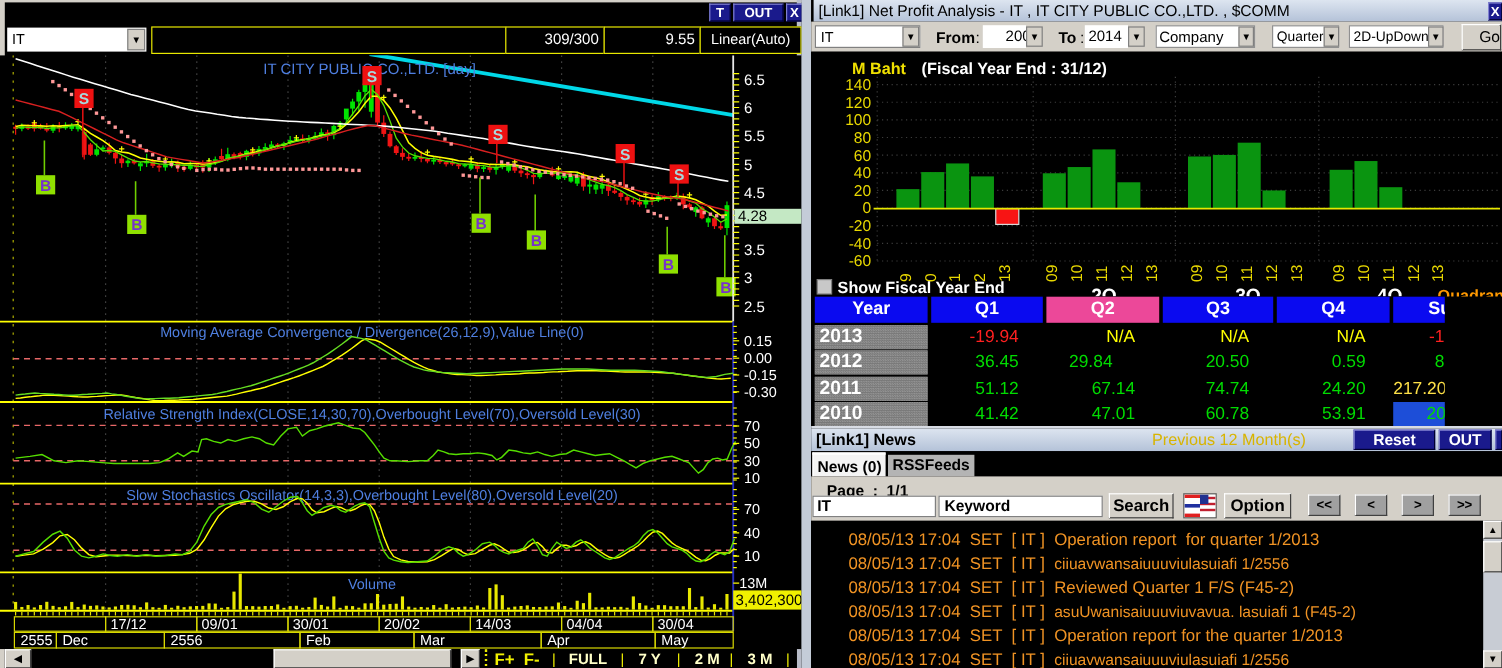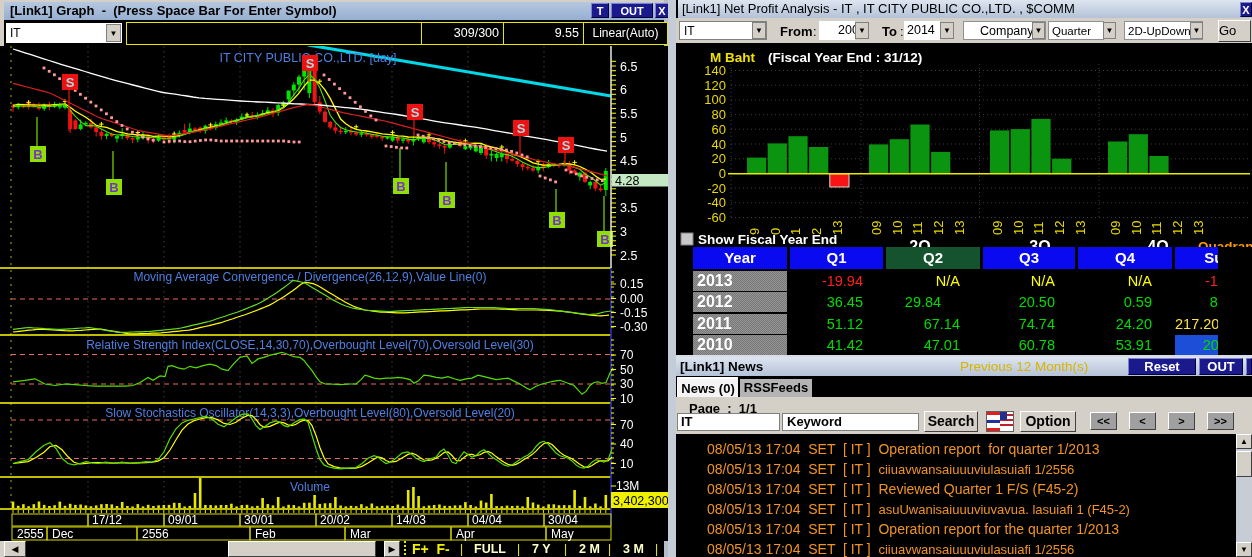--- a/index.html
+++ b/index.html
@@ -4,21 +4,20 @@
 body{width:1252px;height:557px;overflow:hidden;font-family:"Liberation Sans",sans-serif;background:#000;position:relative}
 .abs{position:absolute}
 .navy{background:#1a1a8c;color:#fff;font-weight:bold;text-align:center;border-top:1px solid #8080d0;border-left:1px solid #8080d0;border-right:1px solid #000030;border-bottom:1px solid #000030}
 .btn3{background:#d4d0c8;border-top:1px solid #fff;border-left:1px solid #fff;border-right:1px solid #404040;border-bottom:1px solid #404040}
 </style></head><body>
 
 <div class="abs" style="left:0;top:0;width:668px;height:557px;background:#000">
  <div class="abs" style="left:0;top:0;width:668px;height:2px;background:#d4d0c8"></div>
  <div class="abs" style="left:0;top:0;width:4px;height:557px;background:#d4d0c8"></div>
  <div class="abs" style="left:664px;top:0;width:4px;height:557px;background:#b8bcc8"></div>
- <div class="abs" style="left:4px;top:2px;width:660px;height:18px;background:linear-gradient(#b6c8e0,#96aed0);color:#000;font-weight:bold;font-size:13px;line-height:18px;padding-left:6px">[Link1] Graph&nbsp; - &nbsp;(Press Space Bar For Enter Symbol)</div>
  <div class="abs navy" style="left:591px;top:3px;width:18px;height:15px;font-size:11px;line-height:14px">T</div>
  <div class="abs navy" style="left:611px;top:3px;width:42px;height:15px;font-size:11px;line-height:14px">OUT</div>
  <div class="abs navy" style="left:655px;top:3px;width:14px;height:15px;font-size:11px;line-height:14px">X</div>
  <div class="abs" style="left:6px;top:23px;width:116px;height:20px;background:#fff;color:#000;font-size:12px;line-height:20px;padding-left:4px">IT</div>
  <div class="abs" style="left:106px;top:24px;width:15px;height:18px;background:#d4d0c8;border:1px solid #808080;font-size:8px;text-align:center;line-height:17px">▼</div>
  <div class="abs" style="left:126px;top:22px;width:296px;height:23px;background:#000;border:1px solid #e8e800"></div>
  <div class="abs" style="left:421px;top:22px;width:83px;height:23px;background:#000;border:1px solid #e8e800;color:#fff;font-size:12.5px;line-height:21px;text-align:right;padding-right:4px">309/300</div>
  <div class="abs" style="left:503px;top:22px;width:81px;height:23px;background:#000;border:1px solid #e8e800;color:#fff;font-size:12.5px;line-height:21px;text-align:right;padding-right:4px">9.55</div>
  <div class="abs" style="left:583px;top:22px;width:85px;height:23px;background:#000;border:1px solid #e8e800;color:#fff;font-size:12px;line-height:21px;text-align:center">Linear(Auto)</div>
  <svg width="668" height="495" style="position:absolute;left:0;top:46px">
@@ -856,27 +855,27 @@
  <div class="abs" style="left:3px;top:21px;width:88px;height:19px;background:#fff;border:1px solid #808080;color:#000;font-size:12px;line-height:18px;padding-left:4px">IT</div>
  <div class="abs" style="left:76px;top:22px;width:14px;height:17px;background:#d4d0c8;border:1px solid #808080;font-size:8px;text-align:center;line-height:16px">▼</div>
  <div class="abs" style="left:104px;top:22px;color:#000;font-weight:bold;font-size:13px;line-height:19px">From</div>
  <div class="abs" style="left:137px;top:22px;color:#000;font-size:13px;line-height:19px">:</div>
  <div class="abs" style="left:143px;top:21px;width:36px;height:19px;background:#fff;color:#000;font-size:12.5px;line-height:19px;padding-left:19px">2009</div>
  <div class="abs" style="left:179px;top:22px;width:14px;height:17px;background:#d4d0c8;border:1px solid #808080;font-size:8px;text-align:center;line-height:16px">▼</div>
  <div class="abs" style="left:206px;top:22px;color:#000;font-weight:bold;font-size:13px;line-height:19px">To</div>
  <div class="abs" style="left:224px;top:22px;color:#000;font-size:13px;line-height:19px">:</div>
  <div class="abs" style="left:228px;top:21px;width:36px;height:19px;background:#fff;color:#000;font-size:12.5px;line-height:19px;padding-left:3px">2014</div>
  <div class="abs" style="left:264px;top:22px;width:14px;height:17px;background:#d4d0c8;border:1px solid #808080;font-size:8px;text-align:center;line-height:16px">▼</div>
- <div class="abs" style="left:287px;top:21px;width:83px;height:19px;background:#fff;border:1px solid #909090;color:#000;font-size:12.5px;line-height:18px;padding-left:16px">Company</div>
+ <div class="abs" style="left:287px;top:21px;width:83px;height:19px;background:#fff;border:1px solid #909090;color:#000;font-size:12.5px;line-height:18px;padding-left:2px">Company</div>
  <div class="abs" style="left:356px;top:22px;width:13px;height:17px;background:#d4d0c8;border:1px solid #808080;font-size:8px;text-align:center;line-height:16px">▼</div>
- <div class="abs" style="left:372px;top:21px;width:56px;height:19px;background:#fff;border:1px solid #909090;color:#000;font-size:11.5px;line-height:18px;padding-left:3px">Quarter</div>
+ <div class="abs" style="left:384px;top:21px;width:56px;height:19px;background:#fff;border:1px solid #909090;color:#000;font-size:11.5px;line-height:18px;padding-left:3px">Quarter</div>
  <div class="abs" style="left:427px;top:22px;width:13px;height:17px;background:#d4d0c8;border:1px solid #808080;font-size:8px;text-align:center;line-height:16px">▼</div>
  <div class="abs" style="left:448px;top:21px;width:79px;height:19px;background:#fff;border:1px solid #909090;color:#000;font-size:11.5px;line-height:18px;padding-left:3px">2D-UpDown</div>
  <div class="abs" style="left:514px;top:22px;width:13px;height:17px;background:#d4d0c8;border:1px solid #808080;font-size:8px;text-align:center;line-height:16px">▼</div>
- <div class="abs btn3" style="left:542px;top:20px;width:33px;height:22px;color:#000;font-size:13px;text-align:left;line-height:20px">Go</div>
+ <div class="abs btn3" style="left:542px;top:20px;width:33px;height:22px;color:#000;font-size:13px;text-align:right;line-height:20px">Go</div>
 </div>
 <svg width="576" height="204" style="position:absolute;left:676px;top:43px">
 <rect width="576" height="204" fill="#000"></rect>
 <text x="34" y="18.5" fill="#f0e000" font-size="13.5" font-weight="bold" font-family="Liberation Sans">M Baht</text>
 <text x="92" y="18.5" fill="#ffffff" font-size="13.5" font-weight="bold" font-family="Liberation Sans">(Fiscal Year End : 31/12)</text>
 <line x1="55" y1="27.5" x2="572" y2="27.5" stroke="#3c3c3c" stroke-width="1" stroke-dasharray="1,3"></line>
 <text x="50" y="32.0" fill="#e8d800" font-size="13" text-anchor="end" font-family="Liberation Sans">140</text>
 <line x1="55" y1="42.2" x2="572" y2="42.2" stroke="#3c3c3c" stroke-width="1" stroke-dasharray="1,3"></line>
 <text x="50" y="46.7" fill="#e8d800" font-size="13" text-anchor="end" font-family="Liberation Sans">120</text>
 <line x1="55" y1="56.9" x2="572" y2="56.9" stroke="#3c3c3c" stroke-width="1" stroke-dasharray="1,3"></line>
@@ -939,24 +938,24 @@
 <text x="485.4" y="192" fill="#e8d800" font-size="13" font-family="Liberation Sans" transform="rotate(-90 485.4 192)">11</text>
 <text x="506.1" y="192" fill="#e8d800" font-size="13" font-family="Liberation Sans" transform="rotate(-90 506.1 192)">12</text>
 <text x="526.8" y="192" fill="#e8d800" font-size="13" font-family="Liberation Sans" transform="rotate(-90 526.8 192)">13</text>
 <text x="244" y="209" fill="#ffffff" font-size="16" font-weight="bold" text-anchor="middle" font-family="Liberation Sans">2Q</text>
 <text x="364" y="209" fill="#ffffff" font-size="16" font-weight="bold" text-anchor="middle" font-family="Liberation Sans">3Q</text>
 <text x="482" y="209" fill="#ffffff" font-size="16" font-weight="bold" text-anchor="middle" font-family="Liberation Sans">4Q</text>
 <text x="522" y="208" fill="#ff9900" font-size="13.5" font-weight="bold" font-family="Liberation Sans">Quadrant</text>
 <rect x="5" y="190" width="12" height="12" fill="#c8c8c8" stroke="#808080"></rect>
 <text x="22" y="201" fill="#ffffff" font-size="13.5" font-weight="bold" font-family="Liberation Sans">Show Fiscal Year End</text>
 </svg>
-<div class="abs" style="left:690px;top:247px;width:528px;height:108px;background:#000;overflow:hidden">
+<div class="abs" style="left:676px;top:247px;width:528px;height:108px;background:#000;overflow:hidden">
     <div style="position:absolute;left:3px;top:0px;width:94px;height:21.5px;background:#0a0af0;color:#fff;font-weight:bold;font-size:15px;text-align:center;line-height:21px">Year</div>
     <div style="position:absolute;left:100px;top:0px;width:93px;height:21.5px;background:#0a0af0;color:#fff;font-weight:bold;font-size:15px;text-align:center;line-height:21px">Q1</div>
-    <div style="position:absolute;left:196px;top:0px;width:94px;height:21.5px;background:#14532d;color:#fff;font-weight:bold;font-size:15px;text-align:center;line-height:21px">Q2</div>
+    <div style="position:absolute;left:196px;top:0px;width:94px;height:21.5px;background:#ec4899;color:#fff;font-weight:bold;font-size:15px;text-align:center;line-height:21px">Q2</div>
     <div style="position:absolute;left:293px;top:0px;width:92px;height:21.5px;background:#0a0af0;color:#fff;font-weight:bold;font-size:15px;text-align:center;line-height:21px">Q3</div>
     <div style="position:absolute;left:388px;top:0px;width:94px;height:21.5px;background:#0a0af0;color:#fff;font-weight:bold;font-size:15px;text-align:center;line-height:21px">Q4</div>
     <div style="position:absolute;left:485px;top:0px;width:91px;height:21.5px;background:#0a0af0;color:#fff;font-weight:bold;font-size:15px;text-align:center;line-height:21px">Sum</div>
     <div style="position:absolute;left:3px;top:23.5px;width:94px;height:20px;background:#888;background-image:repeating-conic-gradient(#949494 0% 25%,#787878 0% 50%);background-size:2px 2px;color:#fff;font-weight:bold;font-size:16px;line-height:20px;padding-left:4px;box-sizing:border-box">2013</div>
     <div style="position:absolute;left:100px;top:23.5px;width:83px;height:20px;background:#000;color:#ff2020;font-size:14.5px;text-align:right;line-height:20px;padding-right:10px">-19.94</div>
     <div style="position:absolute;left:196px;top:23.5px;width:84px;height:20px;background:#000;color:#ffff00;font-size:14.5px;text-align:right;line-height:20px;padding-right:10px">N/A</div>
     <div style="position:absolute;left:293px;top:23.5px;width:82px;height:20px;background:#000;color:#ffff00;font-size:14.5px;text-align:right;line-height:20px;padding-right:10px">N/A</div>
     <div style="position:absolute;left:388px;top:23.5px;width:84px;height:20px;background:#000;color:#ffff00;font-size:14.5px;text-align:right;line-height:20px;padding-right:10px">N/A</div>
     <div style="position:absolute;left:485px;top:23.5px;width:81px;height:20px;background:#000;color:#ff2020;font-size:14.5px;text-align:right;line-height:20px;padding-right:10px">-19.94</div>
     <div style="position:absolute;left:3px;top:45.0px;width:94px;height:20px;background:#888;background-image:repeating-conic-gradient(#949494 0% 25%,#787878 0% 50%);background-size:2px 2px;color:#fff;font-weight:bold;font-size:16px;line-height:20px;padding-left:4px;box-sizing:border-box">2012</div>

